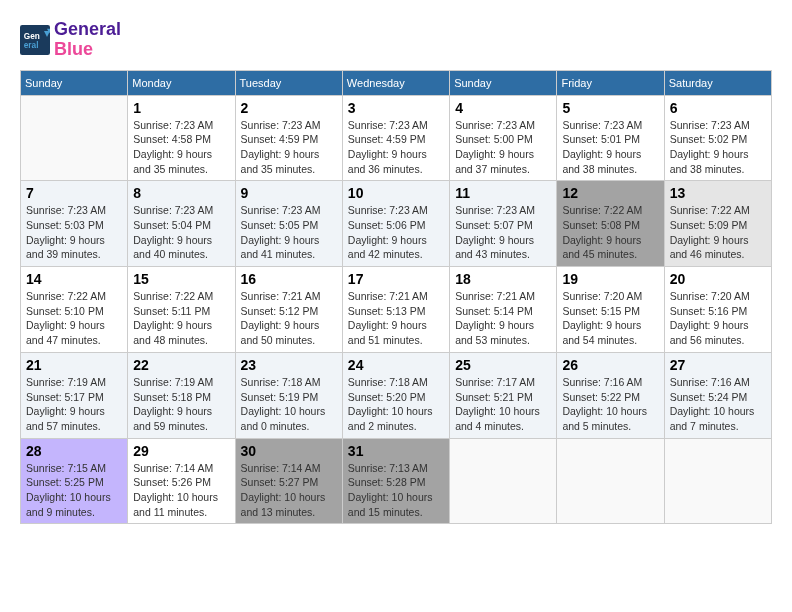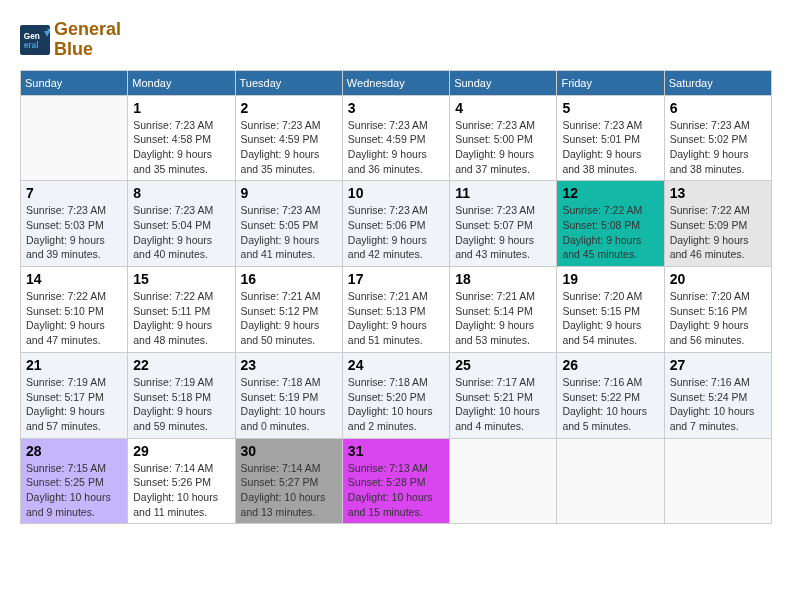--- a/index.html
+++ b/index.html
@@ -90,22 +90,22 @@
 <div class="header">
   <div class="logo">
     <svg class="logo-icon" viewBox="0 0 40 40" width="40" height="40">
       <rect x="0" y="0" width="40" height="40" fill="#1a3a5c" rx="3"></rect>
       <text x="5" y="18" font-size="11" fill="white" font-family="Arial" font-weight="bold">Gen</text>
       <text x="5" y="30" font-size="11" fill="#4a9fd4" font-family="Arial" font-weight="bold">eral</text>
       <polygon points="32,8 40,8 36,16" fill="#4a9fd4"></polygon>
       <polygon points="36,5 42,5 39,11" fill="#4a9fd4"></polygon>
     </svg>
     <div>
-      <div style="font-size:18px;font-weight:bold;color:#a16207;line-height:1.1;">General</div>
-      <div style="font-size:18px;font-weight:bold;color:#a16207;line-height:1.1;">Blue</div>
+      <div style="font-size:18px;font-weight:bold;color:#4c1d95;line-height:1.1;">General</div>
+      <div style="font-size:18px;font-weight:bold;color:#ec4899;line-height:1.1;">Blue</div>
     </div>
   </div>
   <div class="title-block">
     <div class="month-title"></div>
     <div class="location-title"></div>
   </div>
 </div>
 
 <table class="calendar">
   <thead>
@@ -161,21 +161,21 @@
           <div class="day-info">Sunrise: 7:23 AM<br>Sunset: 5:05 PM<br>Daylight: 9 hours<br>and 41 minutes.</div>
         </td>
         <td style="background-color: rgb(240, 244, 248);">
           <span class="day-number">10</span>
           <div class="day-info">Sunrise: 7:23 AM<br>Sunset: 5:06 PM<br>Daylight: 9 hours<br>and 42 minutes.</div>
         </td>
         <td style="background-color: rgb(240, 244, 248);">
           <span class="day-number">11</span>
           <div class="day-info">Sunrise: 7:23 AM<br>Sunset: 5:07 PM<br>Daylight: 9 hours<br>and 43 minutes.</div>
         </td>
-        <td style="background-color: #14b8a6;">
+        <td style="background-color: #a3a3a3;">
           <span class="day-number">12</span>
           <div class="day-info">Sunrise: 7:22 AM<br>Sunset: 5:08 PM<br>Daylight: 9 hours<br>and 45 minutes.</div>
         </td>
         <td style="background-color: #e5e5e5;">
           <span class="day-number">13</span>
           <div class="day-info">Sunrise: 7:22 AM<br>Sunset: 5:09 PM<br>Daylight: 9 hours<br>and 46 minutes.</div>
         </td>
       </tr>
       <tr>
         <td style="background-color: rgb(255, 255, 255);">
@@ -243,21 +243,21 @@
           <div class="day-info">Sunrise: 7:15 AM<br>Sunset: 5:25 PM<br>Daylight: 10 hours<br>and 9 minutes.</div>
         </td>
         <td style="background-color: rgb(255, 255, 255);">
           <span class="day-number">29</span>
           <div class="day-info">Sunrise: 7:14 AM<br>Sunset: 5:26 PM<br>Daylight: 10 hours<br>and 11 minutes.</div>
         </td>
         <td style="background-color: #a3a3a3;">
           <span class="day-number">30</span>
           <div class="day-info">Sunrise: 7:14 AM<br>Sunset: 5:27 PM<br>Daylight: 10 hours<br>and 13 minutes.</div>
         </td>
-        <td style="background-color: #d946ef; margin-left: 20px;">
+        <td style="background-color: #a3a3a3; margin-left: 20px;">
           <span class="day-number">31</span>
           <div class="day-info">Sunrise: 7:13 AM<br>Sunset: 5:28 PM<br>Daylight: 10 hours<br>and 15 minutes.</div>
         </td>
         <td class="empty-cell" style="background-color: rgb(249, 249, 249);"></td>
         <td class="empty-cell" style="background-color: rgb(249, 249, 249);"></td>
         <td class="empty-cell" style="background-color: rgb(249, 249, 249);"></td>
       </tr>
     </tbody>
 </table>
 

